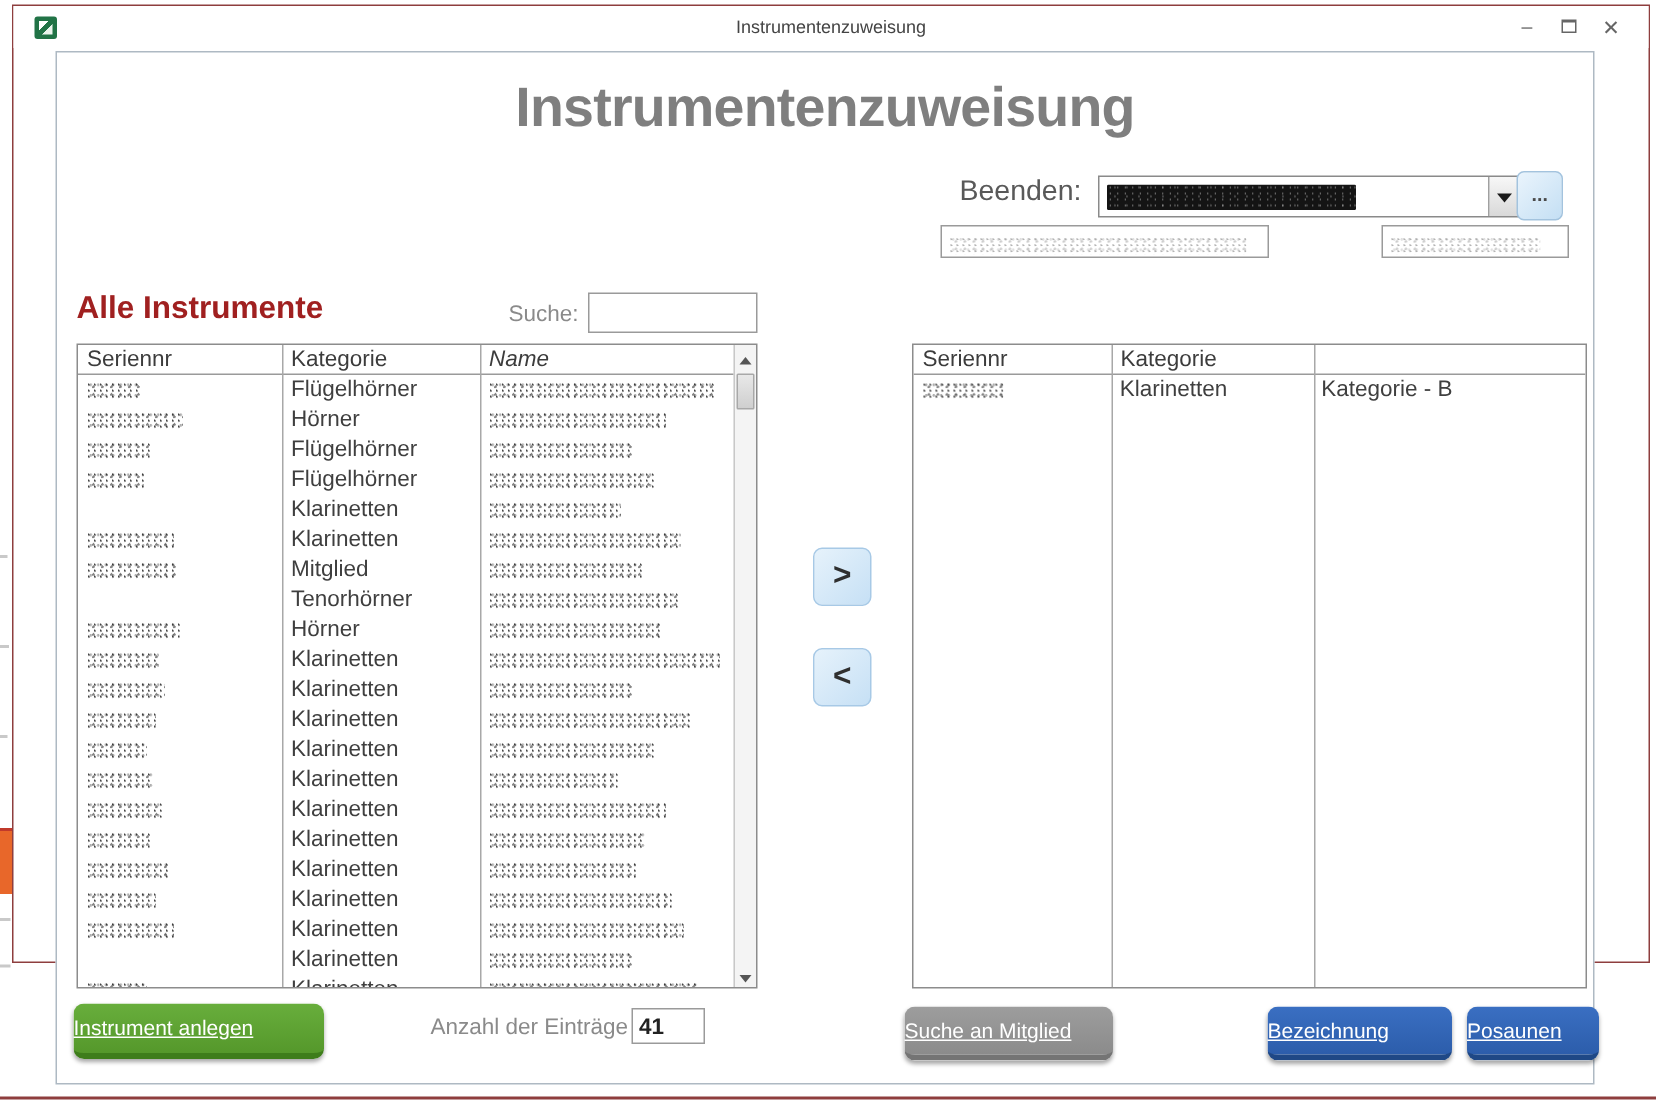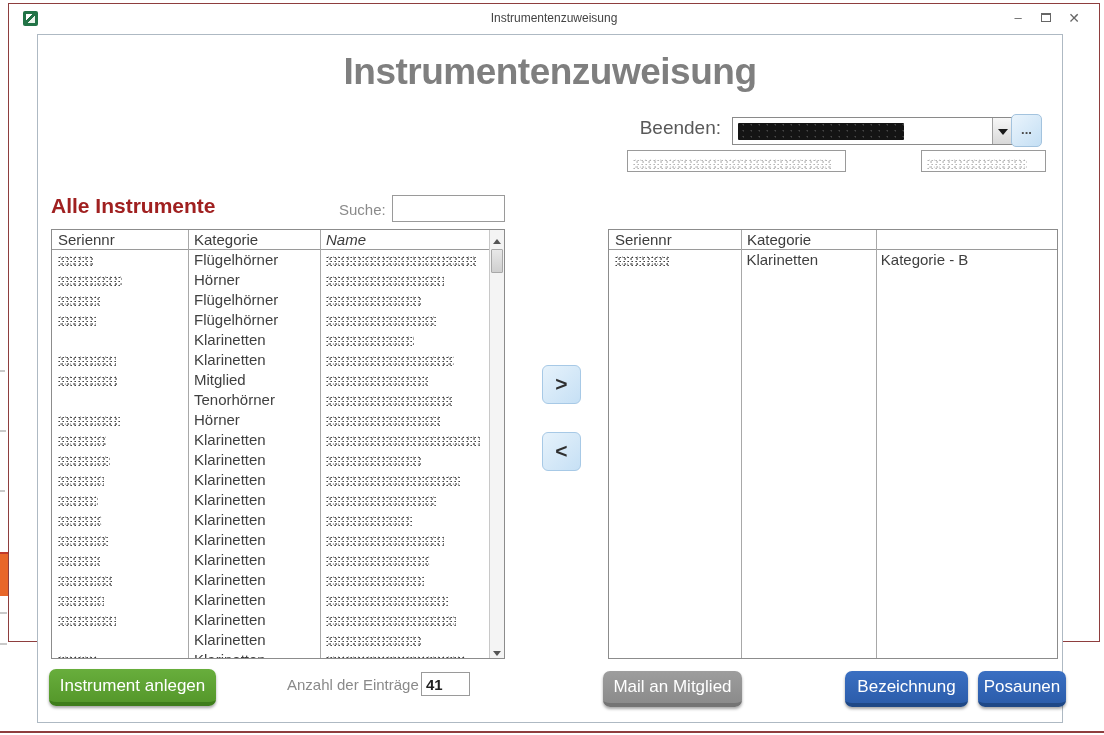--- a/index.html
+++ b/index.html
@@ -83,22 +83,22 @@
   .sb-tri-up { display:inline-block; margin-top:5px; width:0; height:0; border-left:4px solid transparent; border-right:4px solid transparent; border-bottom:5px solid #555; }
   .sb-tri-down { display:inline-block; margin-top:6px; width:0; height:0; border-left:4px solid transparent; border-right:4px solid transparent; border-top:5px solid #555; }
   #sb-thumb { position:absolute; left:1px; top:19px; width:12px; height:24px; background:linear-gradient(#e8e8e8,#cfcfcf); border:1px solid #a8a8a8; border-radius:1px; }
 
   
   .transfer-btn { position:absolute; left:533px; width:39px; height:39px; border:1px solid #a7c9e6; border-radius:6px;
       background:linear-gradient(135deg,#e6f2fb,#c6e0f5); color:#2f2f2f; font-size:21px; font-weight:bold; text-align:center; line-height:36px; cursor:pointer; }
   #assign-btn { top:361px; } #unassign-btn { top:428px; }
 
   
-  .big-btn { position:absolute; border-radius:7px; color:#fff; font-size:17px; text-align:center; cursor:pointer;
-      box-shadow:0 2px 3px rgba(0,0,0,.35); }
+  .big-btn { position:absolute; border-radius:7px; color:#fff; font-size:14px; cursor:pointer;
+      box-shadow:0 2px 3px rgba(0,0,0,.35);text-decoration:underline; }
   #create-btn { left:40px; top:665px; width:167px; height:37px; line-height:33px;
       background:linear-gradient(#68ae3c,#55982b); border-bottom:4px solid #3e7d1b; }
   #mail-btn { left:594px; top:667px; width:139px; height:36px; line-height:32px;
       background:linear-gradient(#9d9d9d,#8b8b8b); border-bottom:4px solid #747474; }
   #reports-btn { left:836px; top:667px; width:123px; height:36px; line-height:32px;
       background:linear-gradient(#3a6fc2,#2c5dab); border-bottom:4px solid #1f4886; }
   #close-btn { left:969px; top:667px; width:88px; height:36px; line-height:32px;
       background:linear-gradient(#3a6fc2,#2c5dab); border-bottom:4px solid #1f4886; }
 
   #count-label { position:absolute; left:278px; top:672px; font-size:15px; color:#8a8a8a; }
@@ -287,18 +287,18 @@
             <div class="tcell c2">Kategorie - B</div>
           </div>
         </div>
       <div class="vline" style="left:132px;"></div>
       <div class="vline" style="left:267px;"></div>
     </div>
 
     <div id="create-btn" class="big-btn">Instrument anlegen</div>
     <div id="count-label">Anzahl der Einträge</div>
     <input id="count-input" value="41" style="">
-    <div id="mail-btn" class="big-btn">Mail an Mitglied</div>
+    <div id="mail-btn" class="big-btn">Suche an Mitglied</div>
     <div id="reports-btn" class="big-btn">Bezeichnung</div>
     <div id="close-btn" class="big-btn">Posaunen</div>
 
   </div>
 </div>
 
 </body></html>

